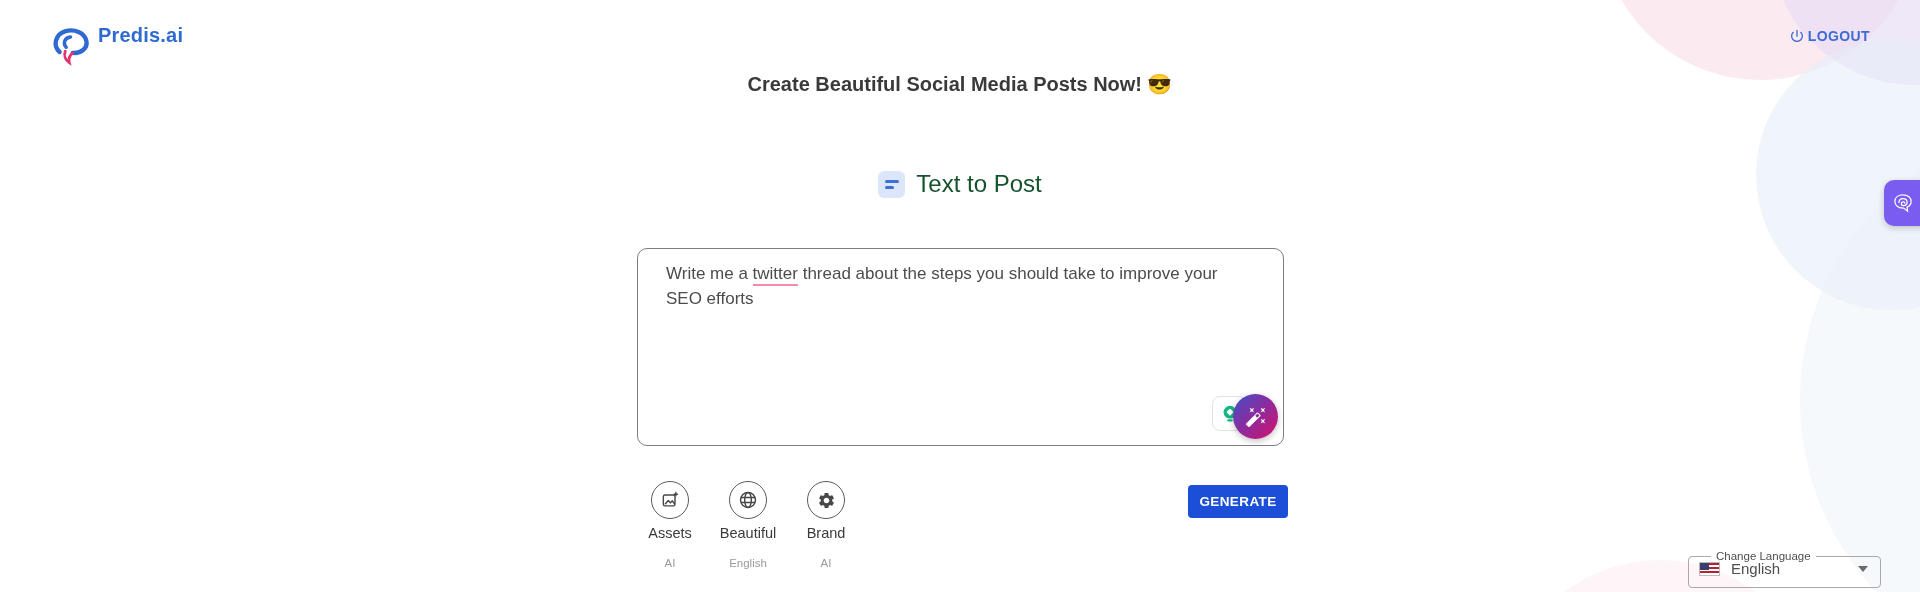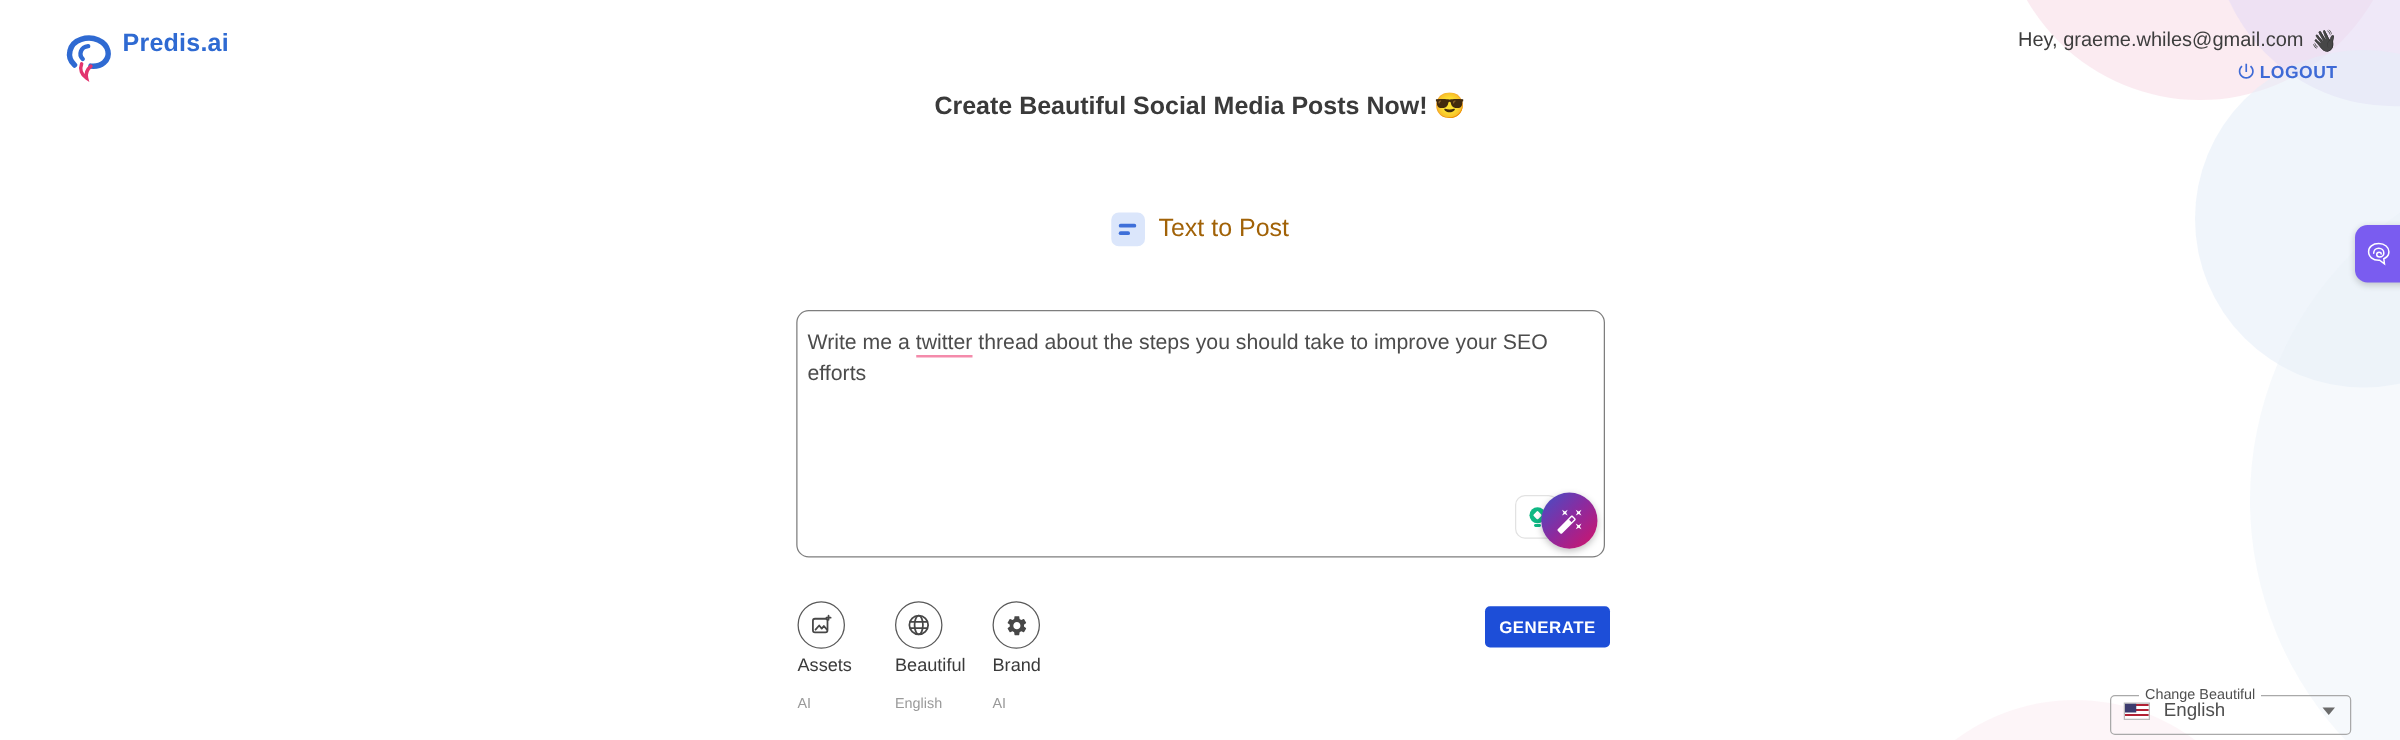--- a/index.html
+++ b/index.html
@@ -45,28 +45,28 @@
     position: absolute; left: 0; right: 0; top: 170px;
     display: flex; justify-content: center; align-items: center; gap: 11px; cursor: pointer;
   }
   .tab-chip {
     width: 27px; height: 27px; border-radius: 6px; background: #dbe6fb;
     display: flex; flex-direction: column; justify-content: center; align-items: center; gap: 3px;
   }
   .tab-chip .line { height: 3px; border-radius: 2px; background: #3e6fd9; }
   .tab-chip .line.l1 { width: 14px; }
   .tab-chip .line.l2 { width: 9px; margin-right: 5px; }
-  .tab-label { font-size: 20px; font-weight: 500; color: #a16207; }
+  .tab-label { font-size: 24px; font-weight: 500; color: #14532d; }
 
   
   .prompt-wrap { position: absolute; left: 637px; top: 248px; width: 647px; height: 198px; }
   .prompt-box {
     width: 100%; height: 100%;
     border: 1px solid #7e7e7e; border-radius: 10px; background: #fff;
-    padding: 13px 8px; font-size: 17px; line-height: 1.45; color: #4c4c4c;
+    padding: 13px 28px; font-size: 17px; line-height: 1.45; color: #4c4c4c;
     cursor: text; overflow: hidden;
   }
   .misspelled { border-bottom: 2px solid #f48bab; padding-bottom: 1px; }
 
   .idea-btn {
     position: absolute; right: 37px; bottom: 15px;
     width: 35px; height: 35px; border-radius: 8px;
     background: #fff; border: 1px solid #e2e2e2;
     display: flex; align-items: center; justify-content: center;
     cursor: pointer; z-index: 1;
@@ -76,21 +76,21 @@
     width: 45px; height: 45px; border-radius: 50%;
     border: none; cursor: pointer; z-index: 2;
     background: linear-gradient(135deg, #4150c8 0%, #8b2b9f 48%, #d41268 100%);
     display: flex; align-items: center; justify-content: center;
     box-shadow: 0 2px 6px rgba(0,0,0,.25);
   }
 
   
   .options-row { position: absolute; left: 638px; top: 481px; display: flex; gap: 14px; }
   .option {
-    width: 64px; display: flex; flex-direction: column; align-items: flex-start;
+    width: 64px; display: flex; flex-direction: column; align-items: center;
     cursor: pointer; background: none; border: none; font-family: "Liberation Sans", sans-serif;
   }
   .option-circle {
     width: 38px; height: 38px; border-radius: 50%; border: 1.6px solid #595959;
     display: flex; align-items: center; justify-content: center; background: #fff;
   }
   .option-label { margin-top: 6px; font-size: 14.5px; color: #3a3a3a; }
   .option-sub { margin-top: 16px; font-size: 11.5px; color: #9a9a9a; }
 
   .generate-btn {
@@ -146,24 +146,20 @@
     <svg width="42" height="42" viewBox="0 0 48 48" fill="none">
       <path d="M11 32 C 3 25, 6 12, 17 8.5 C 28 5, 39.5 10, 41.5 19 C 43.5 28, 35 34, 26 33" stroke="#2f6ad2" stroke-width="5" fill="none" stroke-linecap="round"></path>
       <path d="M18.5 26.5 C 14.5 22.5, 16.5 15.5, 23.5 14.8" stroke="#2f6ad2" stroke-width="4" fill="none" stroke-linecap="round"></path>
       <path d="M26 33 C 22.5 36, 21 40, 22 44 C 17.5 41, 15.5 36, 17.5 31" stroke="#e2356f" stroke-width="3.2" fill="none" stroke-linecap="round"></path>
     </svg>
   </span>
   <span class="logo-text">Predis.ai</span>
 </div>
 
 <div class="account">
-  <div class="greeting">
-    <span>Hey, graeme.whiles@gmail.com</span>
-    <span class="wave">👋</span>
-  </div>
   <button class="logout-btn">
     <span style="display:flex;">
       <svg width="16" height="16" viewBox="0 0 24 24" fill="#3e6ad6">
         <path d="M13 3h-2v10h2V3zm4.83 2.17l-1.42 1.42C17.99 7.86 19 9.81 19 12c0 3.87-3.13 7-7 7s-7-3.13-7-7c0-2.19 1.01-4.14 2.58-5.41L6.17 5.17C4.23 6.82 3 9.26 3 12c0 4.97 4.03 9 9 9s9-4.03 9-9c0-2.74-1.23-5.18-3.17-6.83z"></path>
       </svg>
     </span>
     <span>LOGOUT</span>
   </button>
 </div>
 
@@ -232,21 +228,21 @@
       </svg>
     </span>
     <span class="option-label">Brand</span>
     <span class="option-sub">AI</span>
   </button>
 </div>
 
 <button class="generate-btn">GENERATE</button>
 
 <fieldset class="lang-select">
-  <legend>Change Beautiful</legend>
+  <legend>Change Language</legend>
   <div class="lang-inner">
     <span class="flag"></span>
     <span class="lang-value">English</span>
     <span class="caret"></span>
   </div>
 </fieldset>
 
 <button class="brain-fab">
   <span style="display:flex;">
     <svg width="26" height="26" viewBox="0 0 32 32" fill="none" stroke="#ffffff" stroke-width="1.5" stroke-linecap="round">

